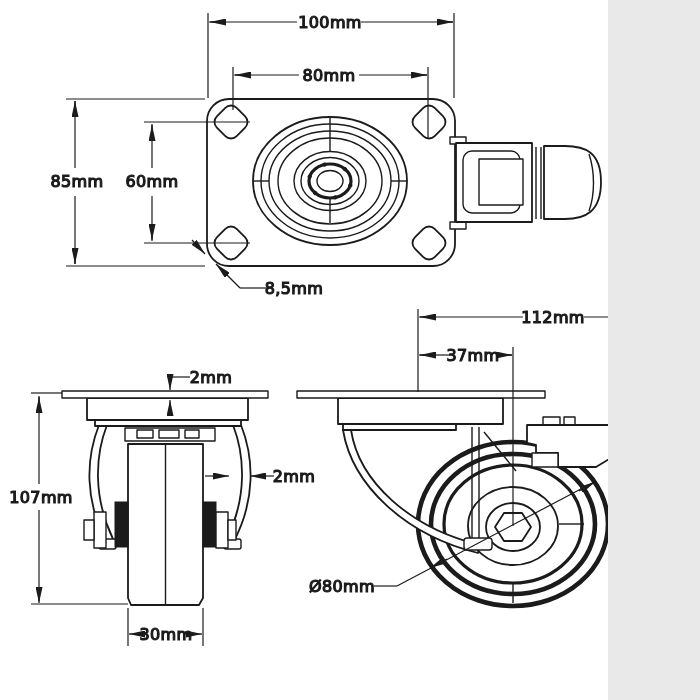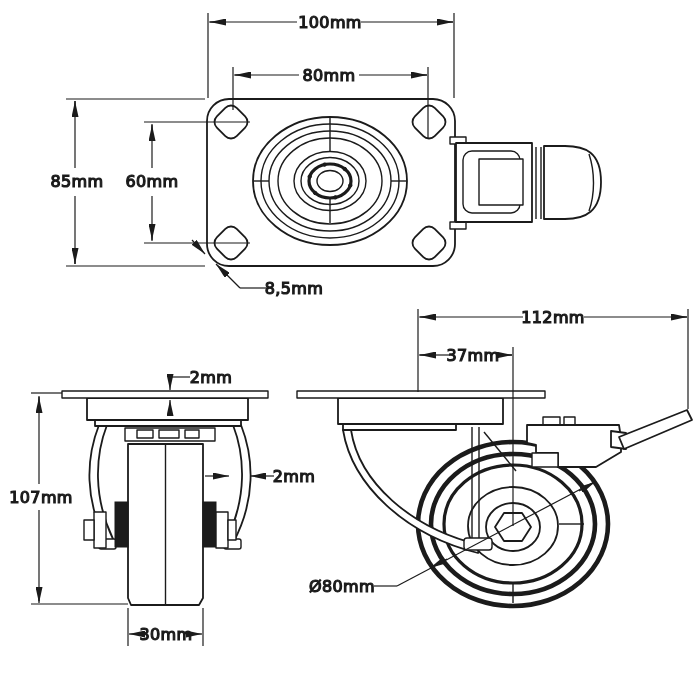--- a/index.html
+++ b/index.html
@@ -1,18 +1,18 @@
 <!DOCTYPE html>
 <html style="--line: #1b1b1b; --bg: #ffffff;"><head>
 <meta charset="utf-8">
 <style>
   :root { --line: #1b1b1b; --bg: #ffffff; }
   html,body { margin:0; padding:0; background:#e9e9e9; }
   #stage {
-    width:700px; height:700px; background:var(--bg);
+    width:608px; height:700px; background:var(--bg);
     position:relative; overflow:hidden;
     font-family:"DejaVu Sans", sans-serif;
   }
   svg { display:block; }
   .outline  { stroke:var(--line); stroke-width:1.8; fill:none; stroke-linejoin:round; stroke-linecap:round; }
   .outline2 { stroke:var(--line); stroke-width:1.4; fill:none; stroke-linejoin:round; }
   .white    { fill:var(--bg); }
   .thick4   { stroke:var(--line); stroke-width:4.6; fill:none; }
   .thick3   { stroke:var(--line); stroke-width:3.2; fill:none; }
   .dim      { stroke:var(--line); stroke-width:1.2; fill:none; }

